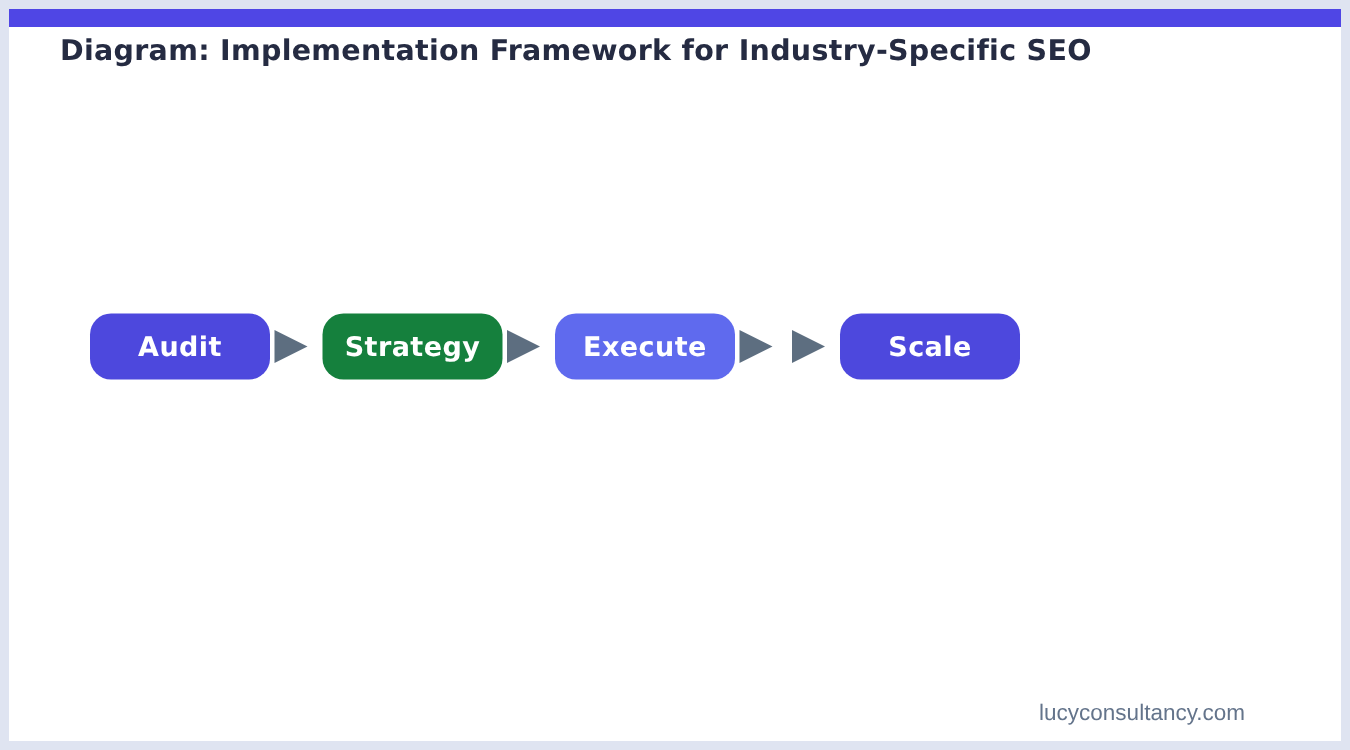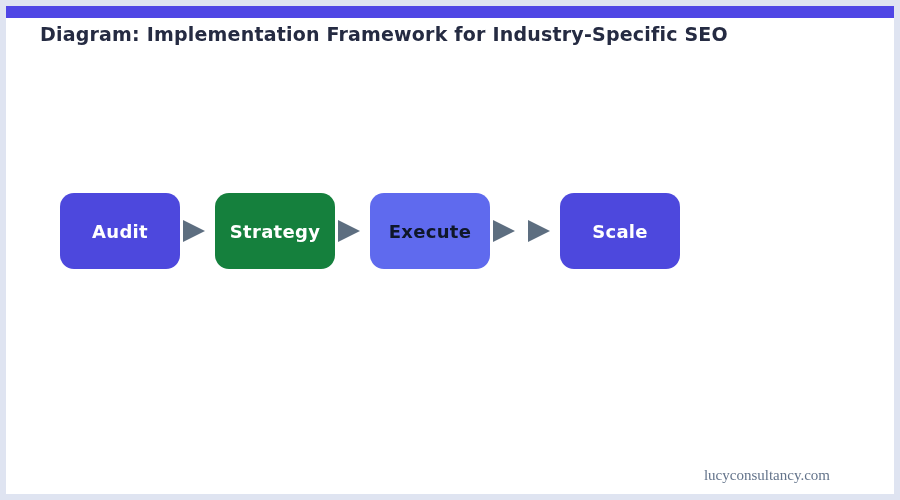--- a/index.html
+++ b/index.html
@@ -27,21 +27,21 @@
     white-space:nowrap;
   }
   .flow-row{
     position:absolute;
     top:192px;left:54px;
     display:flex;
     align-items:center;
     height:66px;
   }
   .step{
-    width:120px;height:76px;
+    width:120px;height:44px;
     border-radius:14px;
     display:flex;align-items:center;justify-content:center;
     color:#ffffff;
     font-size:18px;
     font-weight:bold;
     letter-spacing:0.3px;
     flex:0 0 auto;
   }
   .arrow{
     width:0;height:0;
@@ -50,33 +50,33 @@
     border-left:22px solid #5d6e80;
     margin-left:3px;
     margin-right:10px;
     flex:0 0 auto;
   }
   .footer-text{
     position:absolute;
     right:64px;bottom:10px;
     font-size:15px;
     color:#64748b;
-    font-family:Liberation Serif, serif;
+    font-family:Liberation Sans, sans-serif;
   }
 </style>
 </head>
 <body>
 
 <div id="canvas" style="border-color: rgb(223, 228, 241); background: rgb(255, 255, 255); padding-left: 32px;">
   <div class="accent-bar" style="background: rgb(79, 70, 229);"></div>
   <div class="page-title" style="color: rgb(37, 43, 66);">Diagram: Implementation Framework for Industry-Specific SEO</div>
   <div class="flow-row">
       <div class="step" style="background: rgb(77, 72, 221); color: rgb(255, 255, 255);">Audit</div>
       <div class="arrow" style="border-left-color: rgb(93, 110, 128);"></div>
       <div class="step" style="background: #15803d; color: rgb(255, 255, 255);">Strategy</div>
       <div class="arrow" style="border-left-color: rgb(93, 110, 128);"></div>
-      <div class="step" style="background: rgb(95, 106, 238); color: #0f172a;">Execute</div>
+      <div class="step" style="background: rgb(95, 106, 238); color: #ffffff;">Execute</div>
       <div class="arrow" style="border-left-color: rgb(93, 110, 128);"></div>
       <div class="arrow" style="border-left-color: rgb(93, 110, 128);"></div>
       <div class="step" style="background: rgb(77, 72, 221); color: rgb(255, 255, 255);">Scale</div>
     </div>
   <div class="footer-text" style="color: rgb(100, 116, 139);">lucyconsultancy.com</div>
 </div>
 
 </body></html>

